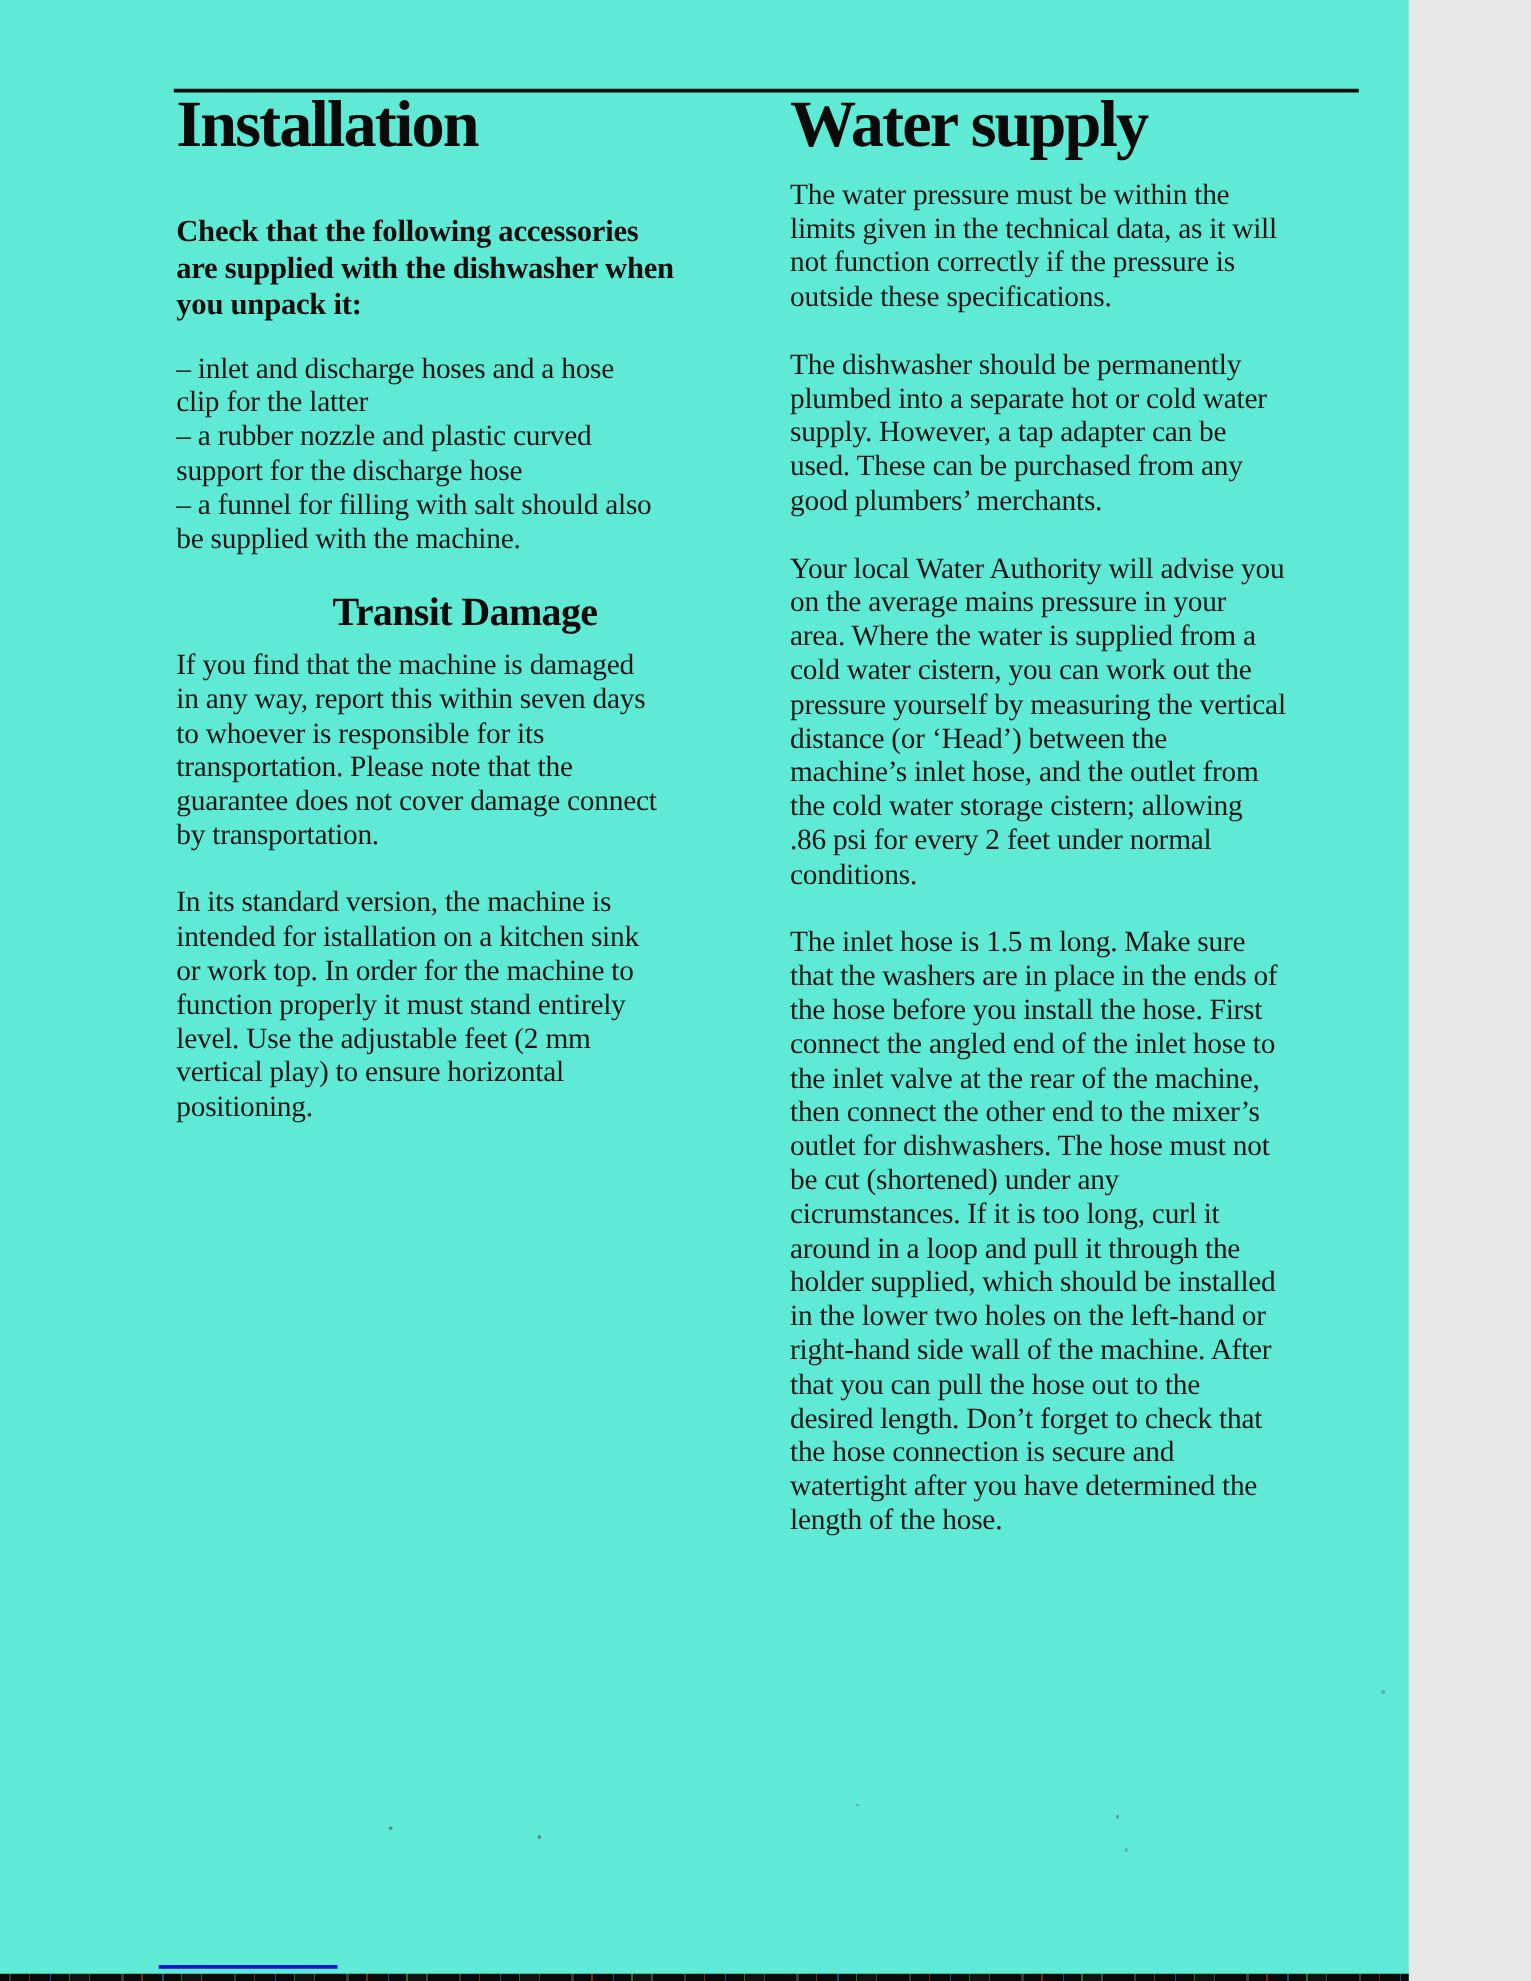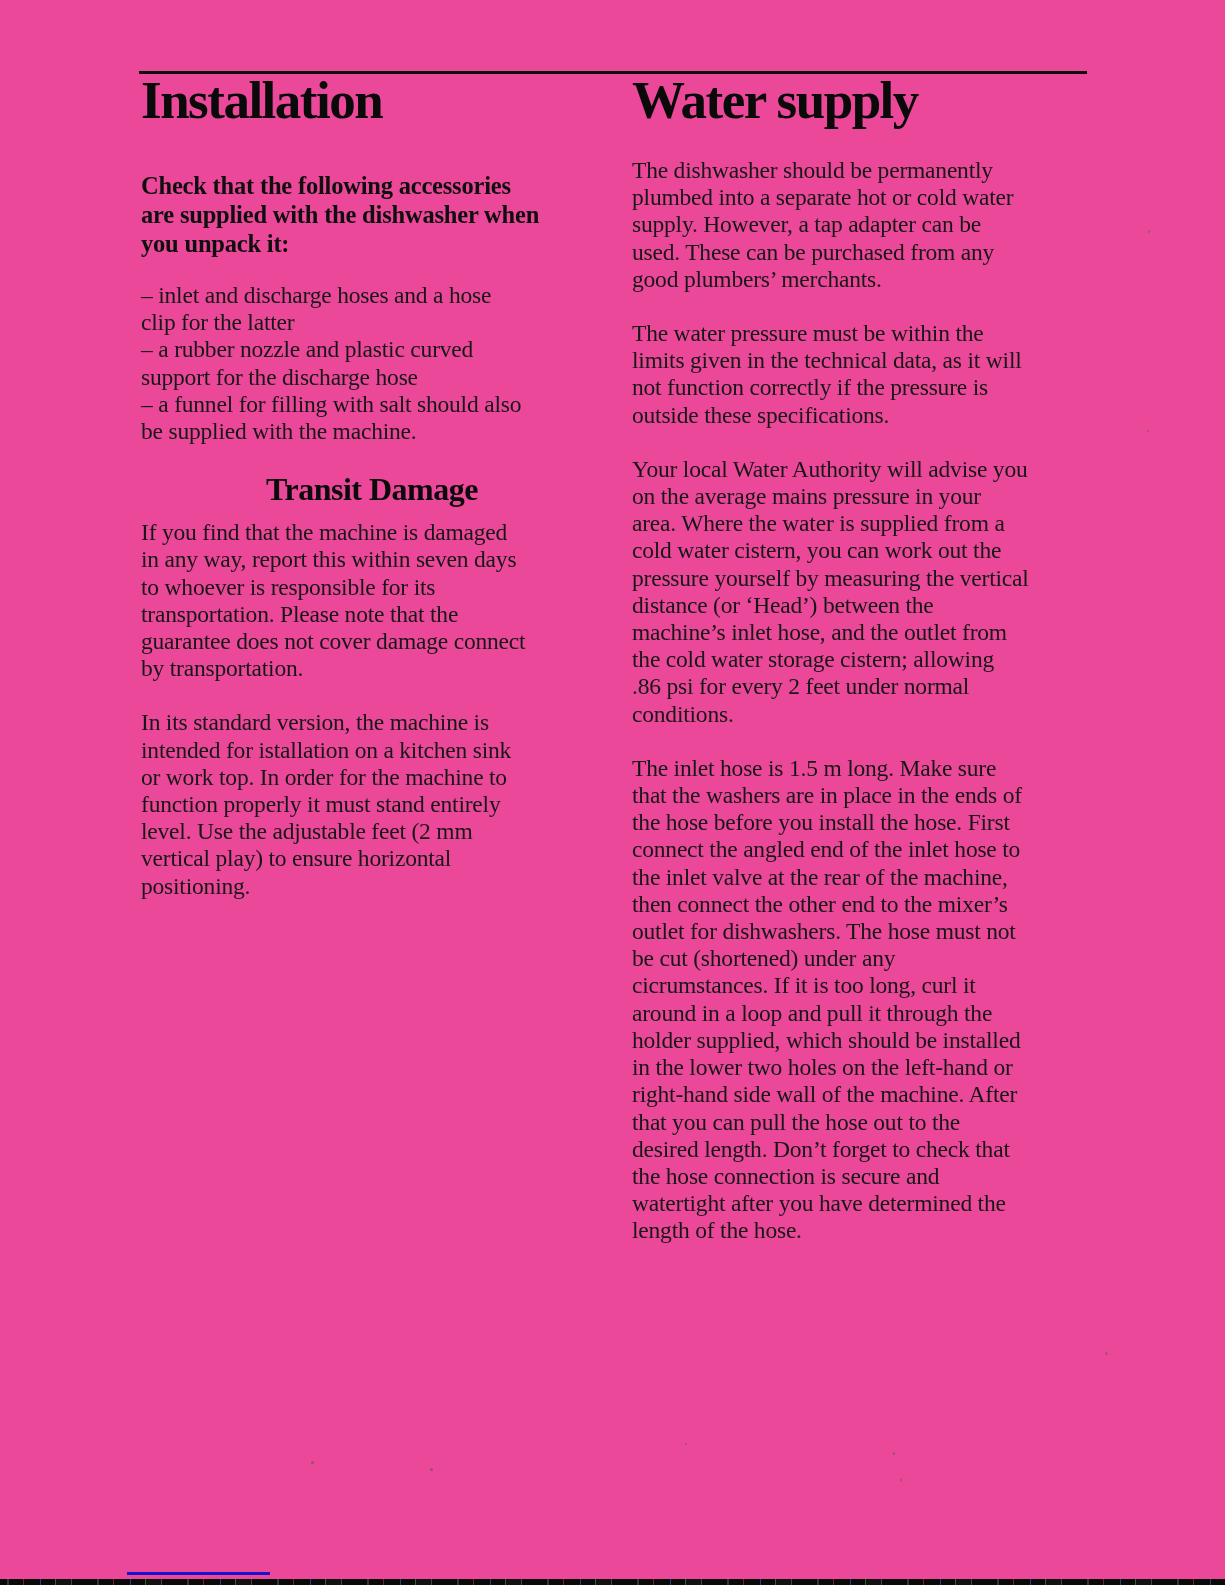--- a/index.html
+++ b/index.html
@@ -1,37 +1,37 @@
 <!DOCTYPE html>
 <html><head>
 <meta charset="utf-8">
 <style>
   html,body{margin:0;padding:0;background:#e8e8e8;}
   .page{
     position:relative;
-    width:1225px;height:1585px;
-    background:#ec4899;
+    width:1127px;height:1585px;
+    background:#5eead4;
     overflow:hidden;
     font-family:"Liberation Serif", serif;
     color:#161616;
   }
   .top-rule{
     position:absolute;left:139px;top:71px;width:948px;height:3px;
     background:#0d0d0d;
   }
   .col{position:absolute;top:74px;}
   .col-left{left:141px;width:462px;}
   .col-right{left:632px;width:478px;}
   h1{
     font-size:53px;line-height:1.0;font-weight:bold;margin:0;
     letter-spacing:-1.5px;color:#0a0a0a;
     font-family:"Liberation Serif", serif;
   }
   .col-left h1{margin-bottom:44px;}
-  .col-right h1{margin-bottom:30px;}
+  .col-right h1{margin-bottom:16px;}
   .lead{
     font-size:24.5px;font-weight:bold;line-height:29px;
     margin:17px 0 24px 0;white-space:pre-line;letter-spacing:-0.2px;color:#0f0f0f;
   }
   .body{
     font-size:23.5px;line-height:27.2px;margin:0 0 27px 0;
     white-space:pre-line;letter-spacing:-0.2px;color:#171717;
   }
   h2{
     font-size:32px;line-height:35px;font-weight:bold;
@@ -89,29 +89,29 @@
 intended for istallation on a kitchen sink
 or work top. In order for the machine to
 function properly it must stand entirely
 level. Use the adjustable feet (2 mm
 vertical play) to ensure horizontal
 positioning.</p>
   </div>
 
   <div class="col col-right">
     <h1>Water supply</h1>
+    <p class="body">The water pressure must be within the
+limits given in the technical data, as it will
+not function correctly if the pressure is
+outside these specifications.</p>
     <p class="body">The dishwasher should be permanently
 plumbed into a separate hot or cold water
 supply. However, a tap adapter can be
 used. These can be purchased from any
 good plumbers’ merchants.</p>
-    <p class="body">The water pressure must be within the
-limits given in the technical data, as it will
-not function correctly if the pressure is
-outside these specifications.</p>
     <p class="body">Your local Water Authority will advise you
 on the average mains pressure in your
 area. Where the water is supplied from a
 cold water cistern, you can work out the
 pressure yourself by measuring the vertical
 distance (or ‘Head’) between the
 machine’s inlet hose, and the outlet from
 the cold water storage cistern; allowing
 .86 psi for every 2 feet under normal
 conditions.</p>

